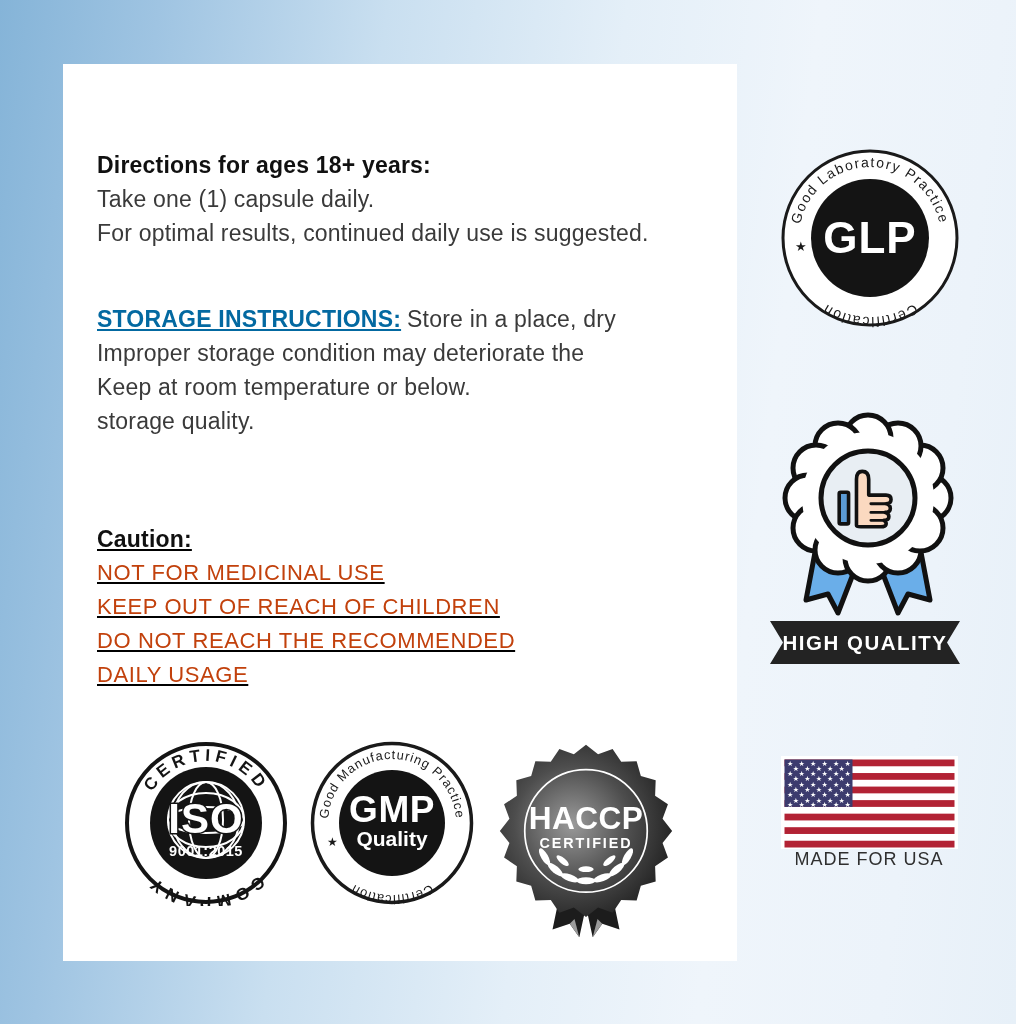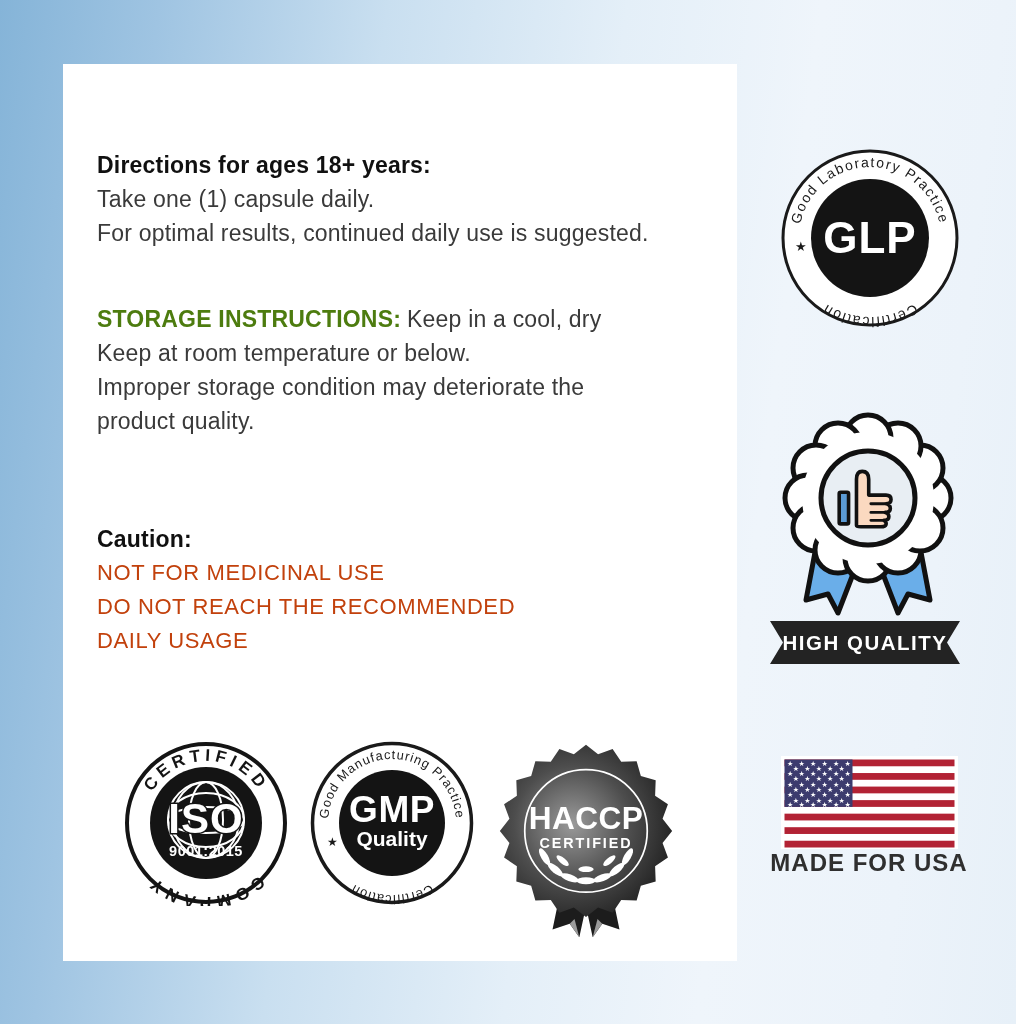--- a/index.html
+++ b/index.html
@@ -3,55 +3,56 @@
 <meta charset="utf-8">
 <style>
   html,body{margin:0;padding:0;}
   body{width:1016px;height:1024px;overflow:hidden;font-family:"Liberation Sans","DejaVu Sans",sans-serif;}
   .page{position:relative;width:1016px;height:1024px;
     background:linear-gradient(97deg,#85b4d8 0%,#9fc4e2 14%,#c9dff0 34%,#e4eff8 55%,#eff5fb 72%,#ecf3fa 88%,#e7f0f8 100%);}
   .card{position:absolute;left:63px;top:64px;width:674px;height:897px;background:#ffffff;}
   .sec{position:absolute;left:34px;}
   .t{font-size:23px;line-height:34px;color:#3a3a3a;white-space:nowrap;letter-spacing:0.2px;}
   .h{font-size:23px;line-height:34px;font-weight:700;color:#101010;letter-spacing:0.2px;}
-  .hb{font-weight:700;color:#4d7c0f;margin-right:6px;}
+  .hb{font-weight:700;color:#0369a1;margin-right:6px;text-decoration:underline;}
   .caps{font-size:22px;line-height:34px;color:#c2410c;letter-spacing:0.6px;white-space:nowrap;}
   .sec-directions{top:84px;}
   .sec-storage{top:238px;}
-  .sec-caution{top:458px;}
+  .sec-caution{top:458px;text-decoration:underline;}
   .badge-row{position:absolute;left:60px;top:676px;display:flex;gap:20px;align-items:flex-start;}
   .badge text{font-family:"Liberation Sans","DejaVu Sans",sans-serif;}
   .star-t{font-family:"DejaVu Sans",sans-serif;}
   .right-item{position:absolute;}
   .made-for{position:absolute;left:770px;top:849px;width:198px;text-align:center;
-    font-size:24px;font-weight:700;letter-spacing:1px;color:#2f2f2f;}
+    font-size:18px;font-weight:400;letter-spacing:1px;color:#2f2f2f;}
 </style>
 </head>
 <body>
 
 <div class="page">
 
   <div class="card">
 
     <section class="sec sec-directions">
       <div class="h">Directions for ages 18+ years:</div>
       <div class="t">Take one (1) capsule daily.</div>
       <div class="t">For optimal results, continued daily use is suggested.</div>
     </section>
 
     <section class="sec sec-storage">
-      <div class="t"><span class="hb">STORAGE INSTRUCTIONS:</span><span>Keep in a cool, dry</span></div>
+      <div class="t"><span class="hb">STORAGE INSTRUCTIONS:</span><span>Store in a place, dry</span></div>
+      <div class="t">Improper storage condition may deteriorate the</div>
       <div class="t">Keep at room temperature or below.</div>
-      <div class="t">Improper storage condition may deteriorate the</div>
-      <div class="t">product quality.</div>
+      <div class="t">storage quality.</div>
     </section>
 
     <section class="sec sec-caution">
       <div class="h">Caution:</div>
       <div class="caps">NOT FOR MEDICINAL USE</div>
+      <div class="caps">KEEP OUT OF REACH OF CHILDREN</div>
       <div class="caps">DO NOT REACH THE RECOMMENDED</div>
       <div class="caps">DAILY USAGE</div>
     </section>
 
     <div class="badge-row">
 
       <svg class="badge" width="166" height="166" viewBox="0 0 166 166">
         <circle cx="83" cy="83" r="79" fill="#ffffff" stroke="#141414" stroke-width="4"></circle>
         <circle cx="83" cy="83" r="56" fill="#141414"></circle>
         <defs>

